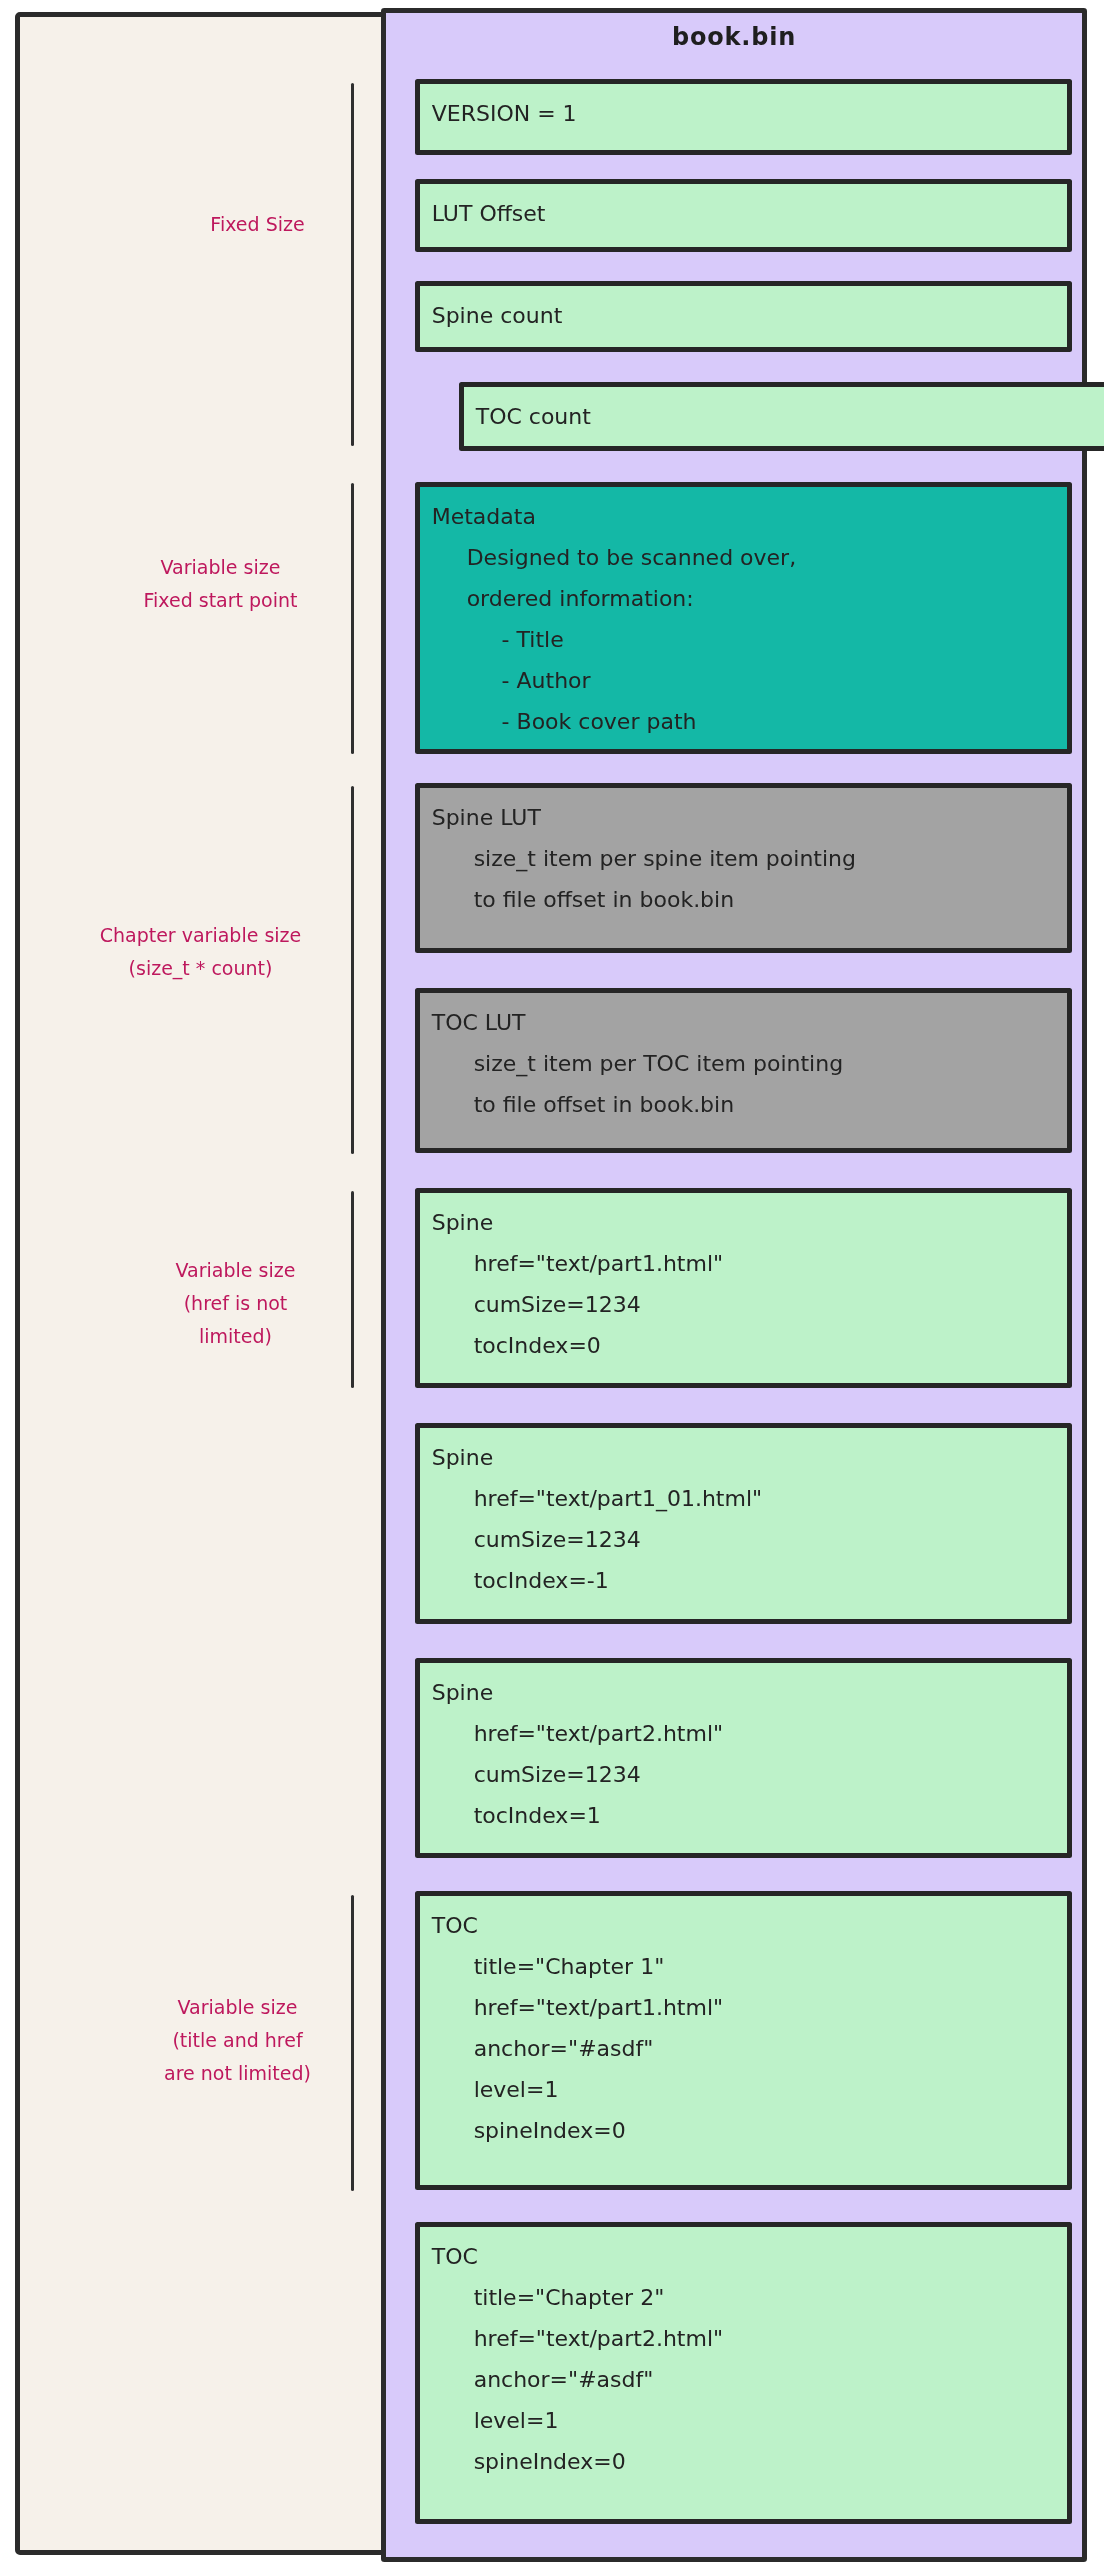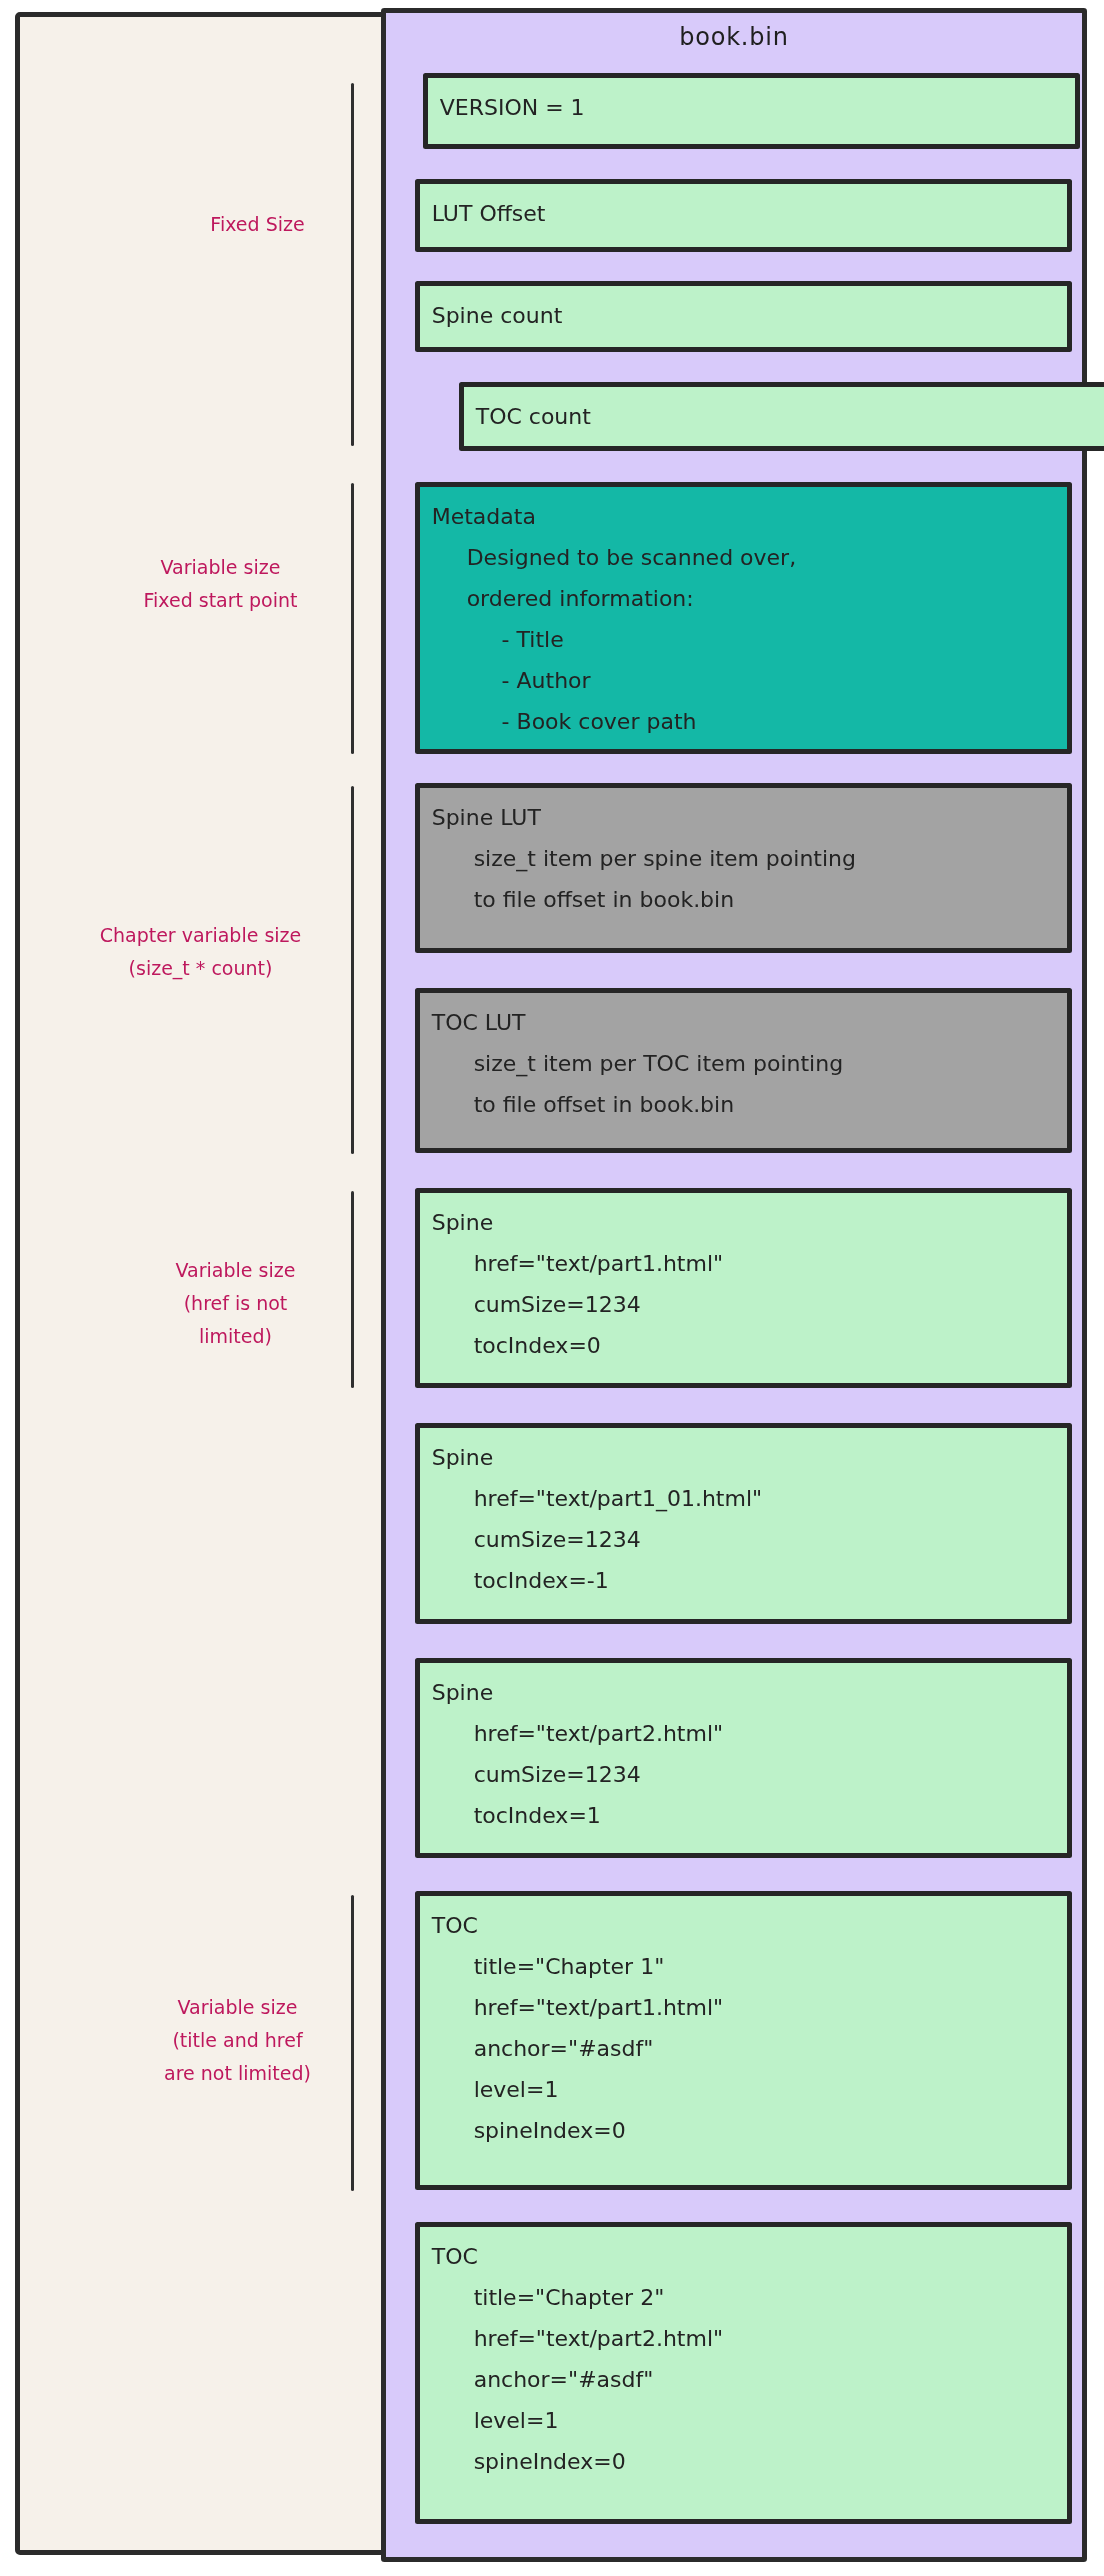--- a/index.html
+++ b/index.html
@@ -13,21 +13,21 @@
     position:absolute;left:15px;top:11.7px;width:1061px;height:2533px;
     background:#f6f1ea;border:5.9px solid #2b2b2b;border-radius:5px;
   }
   
   .binfile{
     position:absolute;left:381px;top:8.4px;width:696px;height:2544px;
     background:#d8cafa;border:5.9px solid #2b2b2b;border-radius:3.3px;
   }
   .bin-title{
     position:absolute;left:0;top:10px;width:100%;text-align:center;
-    font-size:24px;font-weight:400;color:#1f1f1f;letter-spacing:0.8px;
+    font-size:24px;font-weight:700;color:#1f1f1f;letter-spacing:0.8px;
   }
   
   .block{
     position:absolute;left:29px;width:629px;
     border:5px solid #262626;border-radius:2.5px;
     font-size:22px;line-height:41px;padding:8.4px 6.7px 0 11.7px;
     box-sizing:content-box;color:#232323;
   }
   .block .line{white-space:pre;}
   .c-green {background:#bdf2c9;}
@@ -72,21 +72,21 @@
       <div>Variable size</div>
       <div>(title and href</div>
       <div>are not limited)</div>
     </div>
     <div class="bracket" style="left: 351px; top: 1895px; height: 296px;"></div>
   </div>
 
 <div class="binfile">
   <div class="bin-title">book.bin</div>
   <div id="blocks-layer">
-      <div class="block c-green" style="top: 60px; height: 57px; margin-left: 8px;">
+      <div class="block c-green" style="top: 66px; height: 57px;">
         <div class="line">VERSION = 1</div>
       </div>
       <div class="block c-green" style="top: 166px; height: 54px;">
         <div class="line">LUT Offset</div>
       </div>
       <div class="block c-green" style="top: 268px; height: 52px;">
         <div class="line">Spine count</div>
       </div>
       <div class="block c-green" style="top: 369px; height: 50px; margin-left: 44px;">
         <div class="line">TOC count</div>

